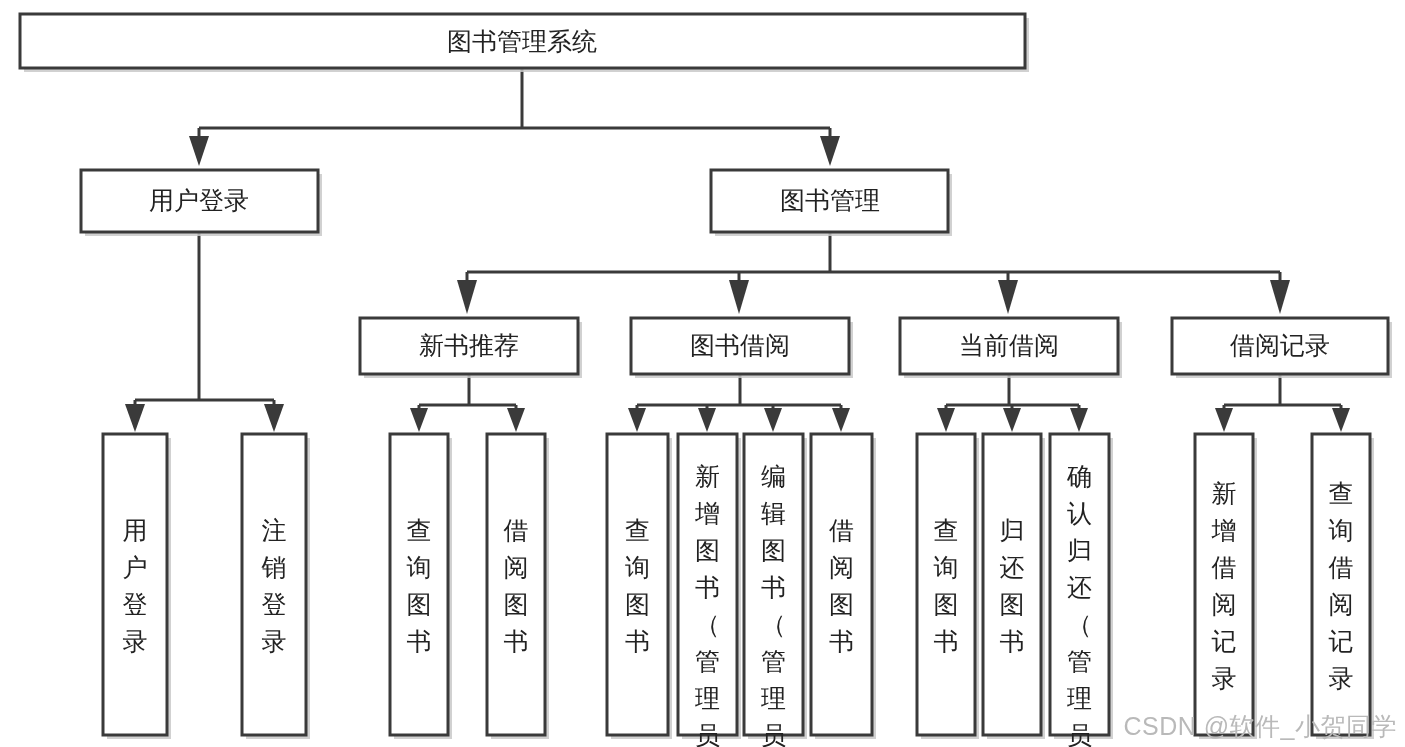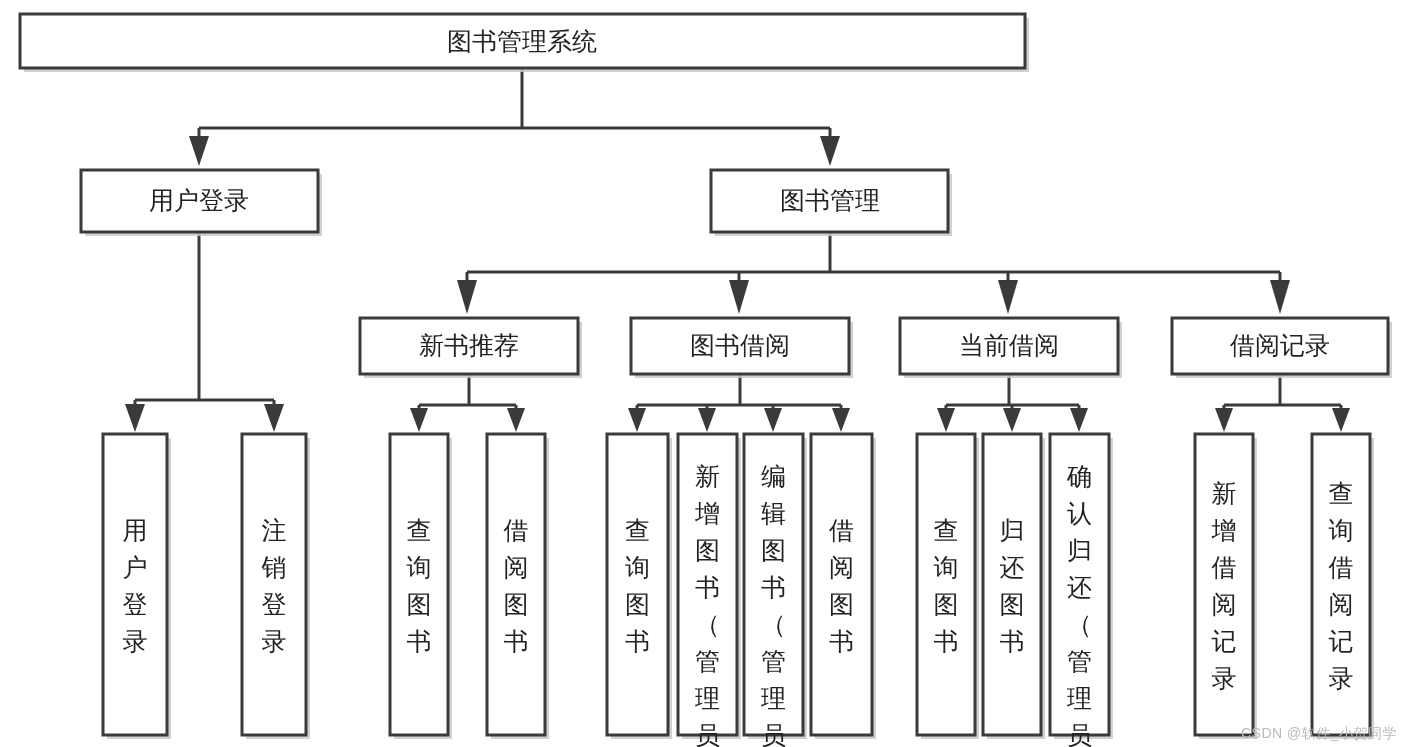--- a/index.html
+++ b/index.html
@@ -52,21 +52,21 @@
     font-family: "Liberation Sans", "DejaVu Sans", sans-serif;
     font-size: 25px;
     fill: #222222;
     text-anchor: middle;
   }
   .watermark {
     position: absolute;
     right: 8px;
     bottom: 4px;
     font-family: "Liberation Sans", "DejaVu Sans", sans-serif;
-    font-size: 14px;
+    font-size: 25px;
     color: #b9b9b9;
     letter-spacing: 0.5px;
     white-space: nowrap;
     pointer-events: none;
   }
 </style>
 </head>
 <body>
 
 <svg id="diagram" viewBox="0 0 1405 747">

